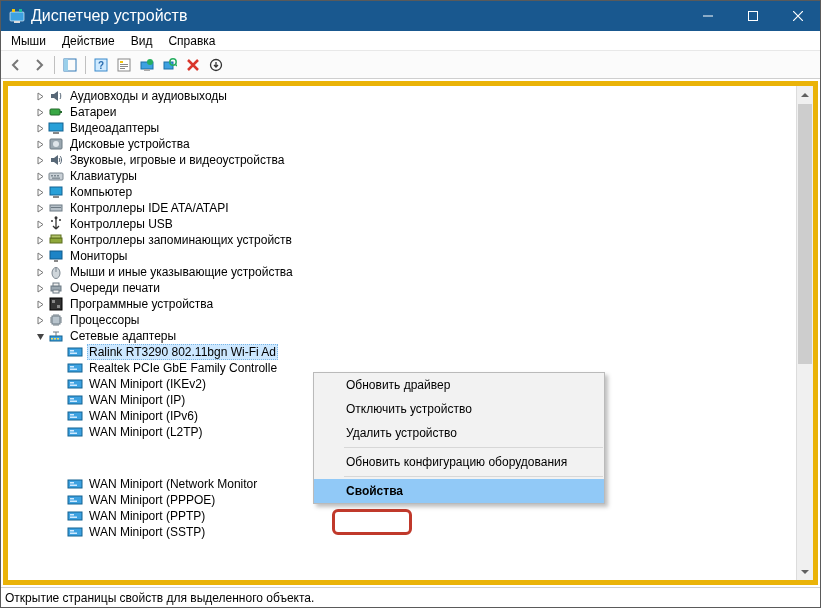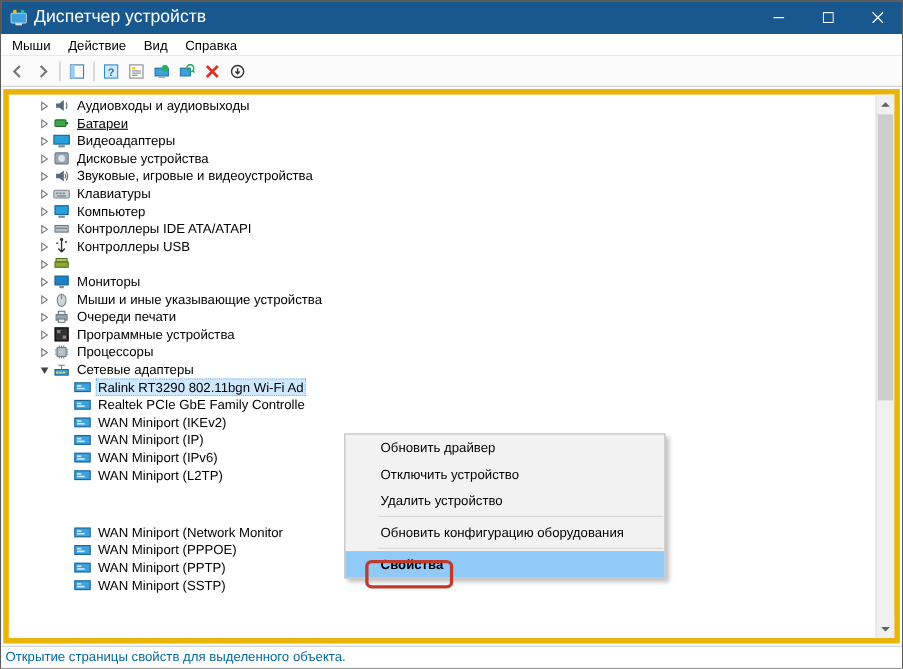--- a/index.html
+++ b/index.html
@@ -23,23 +23,23 @@
   .scrollbar { width: 17px; background: #f0f0f0; border-left: 1px solid #dcdcdc; position: relative; }
   .scrollbar .sb-btn { height: 17px; display: flex; align-items: center; justify-content: center; background: #f0f0f0; }
   .scrollbar .sb-thumb { position: absolute; left: 1px; right: 1px; top: 18px; height: 260px; background: #cdcdcd; border-radius: 0; }
   
   .row { height: 16px; display: flex; align-items: center; white-space: nowrap; }
   .exp { width: 15px; height: 16px; display: flex; align-items: center; justify-content: center; font-size: 10px; color: #666; }
   .ico { width: 16px; height: 16px; margin-right: 4px; flex-shrink: 0; }
   .label { font-size: 12px; padding: 0 2px; }
   .row.selected .label { background: #cde8ff; border: 1px dotted #7ab7e8; padding: 0 1px; }
   
-  .status { height: 20px; border-top: 1px solid #cfcfcf; background: #fff; font-size: 12px; color: #0369a1; padding: 2px 4px; display: flex; align-items: flex-start; }
-  
-  .ctx-menu { position: absolute; left: 305px; top: 308px; width: 292px; background: #f2f2f2; border: 1px solid #bababa; box-shadow: 3px 3px 4px rgba(0,0,0,.25); z-index: 50; }
+  .status { height: 20px; border-top: 1px solid #cfcfcf; background: #fff; font-size: 12px; color: #000000; padding: 2px 4px; display: flex; align-items: center; }
+  
+  .ctx-menu { position: absolute; left: 305px; top: 286px; width: 292px; background: #f2f2f2; border: 1px solid #bababa; box-shadow: 3px 3px 4px rgba(0,0,0,.25); z-index: 50; }
   .ctx-item { height: 24px; display: flex; align-items: center; padding: 0 30px 0 32px; font-size: 12px; position: relative; }
   .ctx-item.hovered { background: #91c9f7; }
   .ctx-sep { height: 1px; background: #d7d7d7; margin: 2px 1px 2px 30px; }
   .ctx-item .bold { font-weight: 700; }
   .highlight-ring { position: absolute; left: 324px; top: 423px; width: 80px; height: 26px; border: 3px solid #c0392b; border-radius: 6px; z-index: 60; pointer-events: none; }
 </style>
 </head>
 <body>
 
 <div class="window">
@@ -146,21 +146,21 @@
             <svg width="9" height="9" viewBox="0 0 9 9">
               <path d="M2 1 L7 4.5 L2 8 Z" fill="none" stroke="#777" stroke-width="1"></path>
             </svg>
           </span>
           <span class="ico"><svg viewBox="0 0 16 16">
               <path d="M3 6v4h3l4 3V3L6 6z" fill="#586877"></path>
               <path d="M12 5c1 1 1 5 0 6" fill="none" stroke="#586877"></path>
             </svg></span>
           <span class="label">Аудиовходы и аудиовыходы</span>
         </div>
-        <div class="row" style="padding-left: 25px; text-decoration: underline;">
+        <div class="row" style="padding-left: 25px;">
           <span class="exp">
             <svg width="9" height="9" viewBox="0 0 9 9">
               <path d="M2 1 L7 4.5 L2 8 Z" fill="none" stroke="#777" stroke-width="1"></path>
             </svg>
           </span>
           <span class="ico"><svg viewBox="0 0 16 16">
               <rect x="2" y="5" width="10" height="6" rx="1" fill="#39a845" stroke="#246a2c"></rect>
               <rect x="12" y="7" width="2" height="2" fill="#246a2c"></rect>
             </svg></span>
           <span class="label">Батареи</span>
@@ -255,20 +255,21 @@
         <div class="row" style="padding-left: 25px;">
           <span class="exp">
             <svg width="9" height="9" viewBox="0 0 9 9">
               <path d="M2 1 L7 4.5 L2 8 Z" fill="none" stroke="#777" stroke-width="1"></path>
             </svg>
           </span>
           <span class="ico"><svg viewBox="0 0 16 16">
               <rect x="2" y="6" width="12" height="5" fill="#8fa83a" stroke="#5c6f1f"></rect>
               <rect x="3" y="3" width="10" height="3" fill="#b3c46b" stroke="#5c6f1f"></rect>
             </svg></span>
+          <span class="label">Контроллеры запоминающих устройств</span>
         </div>
         <div class="row" style="padding-left: 25px;">
           <span class="exp">
             <svg width="9" height="9" viewBox="0 0 9 9">
               <path d="M2 1 L7 4.5 L2 8 Z" fill="none" stroke="#777" stroke-width="1"></path>
             </svg>
           </span>
           <span class="ico"><svg viewBox="0 0 16 16">
               <rect x="2" y="3" width="12" height="8" fill="#1c84c6" stroke="#0f5b8c"></rect>
               <rect x="6" y="12" width="4" height="2" fill="#888"></rect>

